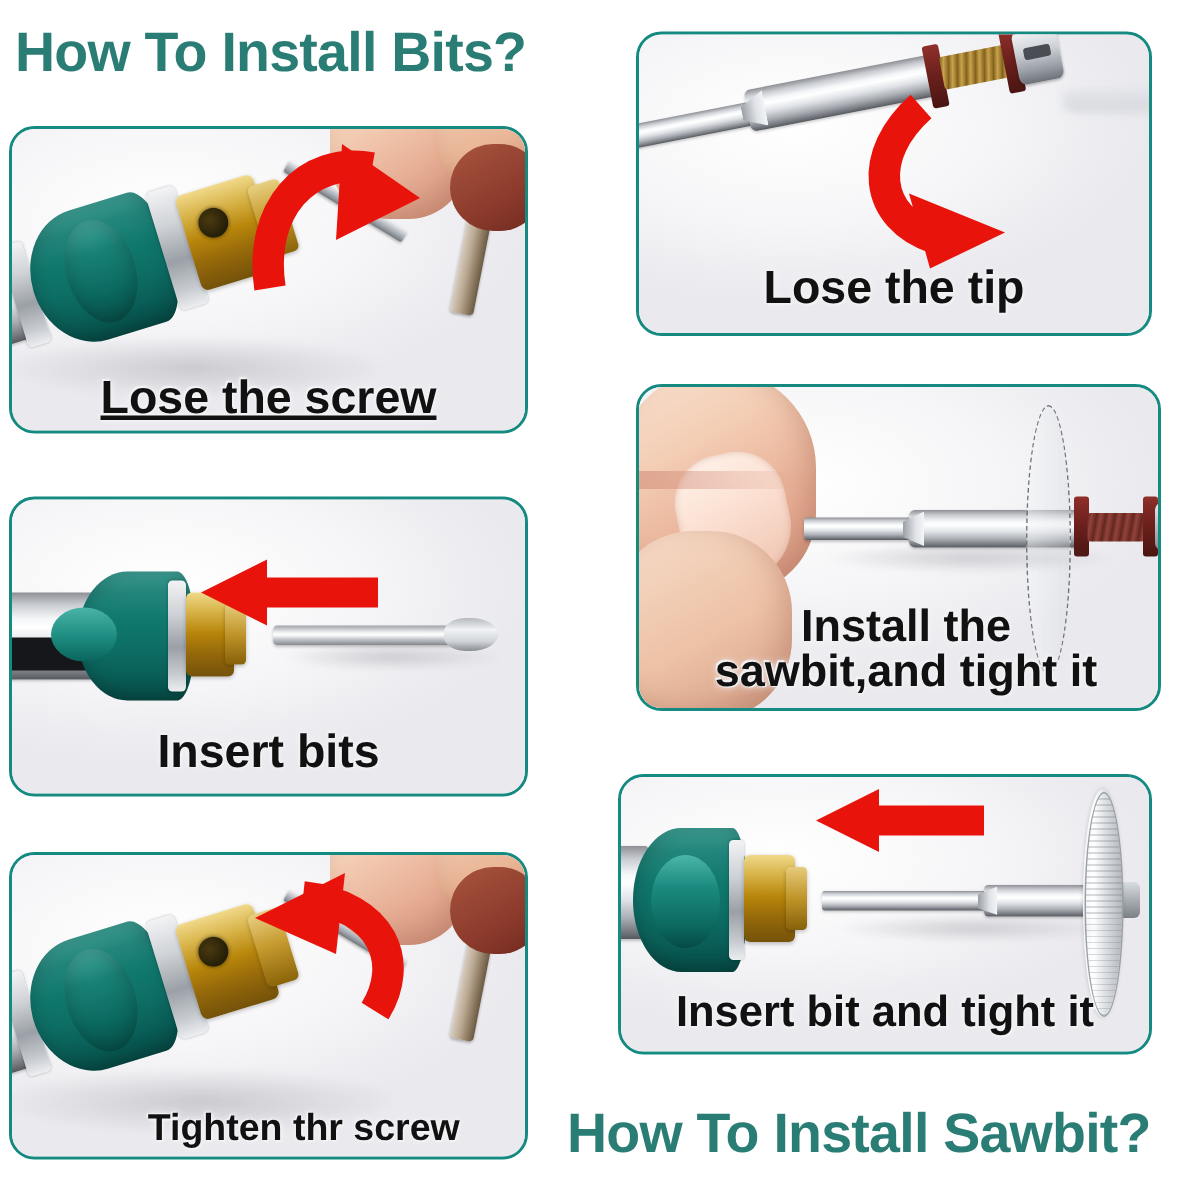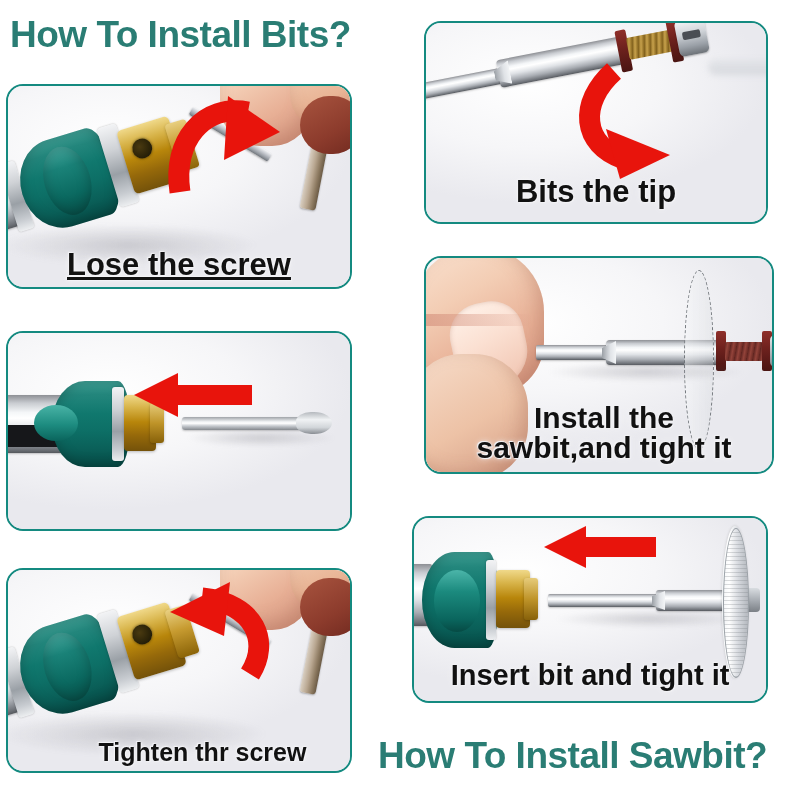--- a/index.html
+++ b/index.html
@@ -204,20 +204,21 @@
                   background:linear-gradient(180deg,#b5b9be 0%,#f0f2f4 35%,#d2d6da 70%,#8b8f95 100%);"></div>
       <div class="shadow-soft" style="left:178px;top:96px;width:150px;height:18px;"></div>
 
       <div class="arrow-straight" style="left:126px;top:40px;width:118px;height:44px;">
         <svg width="118" height="44" viewBox="0 0 118 44">
           <polygon points="0,22 44,0 44,12 118,12 118,32 44,32 44,44" fill="#e8140c"></polygon>
         </svg>
       </div>
     </div>
 
+    <div class="caption" id="cap-2">Insert bits</div>
   </div>
 
   <div class="panel" id="panel-3">
     <div class="scene">
       <div class="bg-soft"></div>
       <div class="shadow-soft" style="left:-10px;top:142px;width:270px;height:44px;"></div>
 
       <div style="position:absolute;left:-60px;top:62px;width:330px;height:130px;transform:rotate(-17deg);transform-origin:left center;">
         <div class="chrome" style="left:0px;top:40px;width:70px;height:60px;border-radius:4px 0 0 4px;"></div>
         <div class="ring" style="left:62px;top:36px;width:16px;height:70px;border-radius:3px;"></div>
@@ -281,21 +282,21 @@
                   background:linear-gradient(180deg,#e2e4e8,#cfd2d7);filter:blur(3px);opacity:.75;"></div>
 
       <div class="arrow-curve" style="left:158px;top:36px;width:108px;height:116px;">
         <svg width="108" height="116" viewBox="0 0 108 116">
           <path d="M30,12 C-6,44 -2,86 40,100" stroke="#e8140c" stroke-width="21" fill="none" stroke-linecap="butt"></path>
           <path d="M22,70 L86,96 L36,120 Z" fill="#e8140c"></path>
         </svg>
       </div>
     </div>
 
-    <div class="caption" id="cap-4">Bits the tip</div>
+    <div class="caption" id="cap-4">Lose the tip</div>
   </div>
 
   <div class="panel" id="panel-5">
     <div class="scene">
       <div class="bg-soft"></div>
 
       <div class="finger" style="left:-14px;top:-12px;width:132px;height:150px;border-radius:66px 66px 54px 54px;"></div>
       <div class="nail" style="left:26px;top:44px;width:74px;height:86px;border-radius:38px 38px 44px 44px;
                   transform:rotate(-12deg);"></div>
       <div class="finger" style="left:-18px;top:96px;width:120px;height:126px;border-radius:54px;

